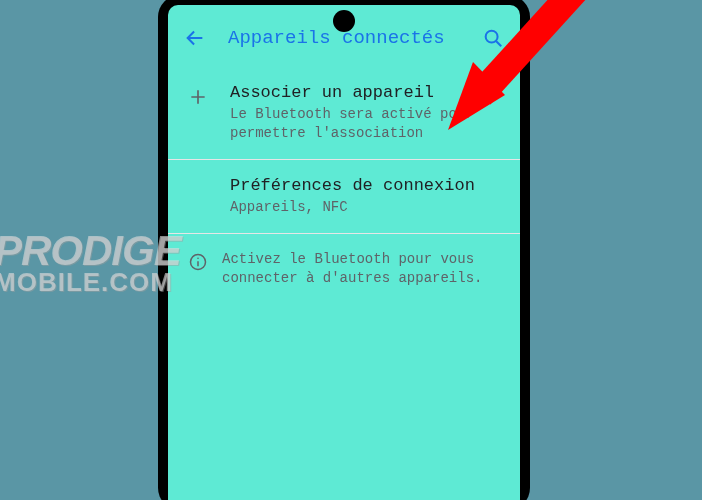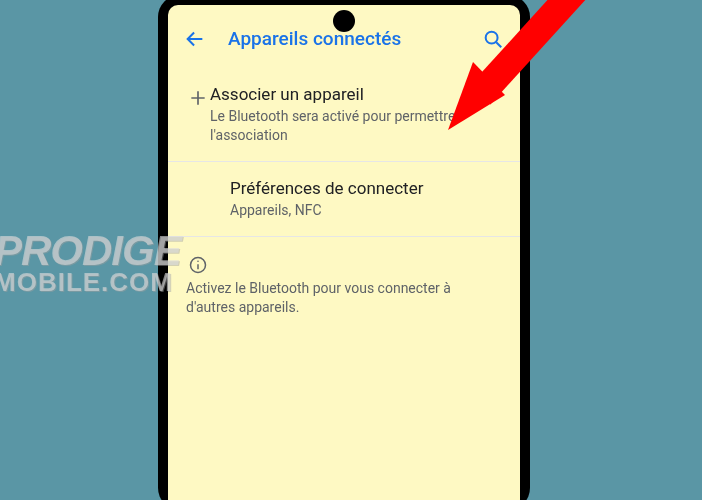--- a/index.html
+++ b/index.html
@@ -15,26 +15,27 @@
       position: absolute;
       left: 158px;
       top: -5px;
       width: 372px;
       height: 515px;
       background: #000;
       border-radius: 22px;
       padding: 10px;
     }
     .phone-screen {
-      background: #fef9c3;
+      background: #5eead4;
       width: 100%;
       height: 100%;
       border-radius: 10px 10px 0 0;
       overflow: hidden;
       position: relative;
+      font-family: Liberation Mono, monospace;
     }
     .camera-notch {
       position: absolute;
       top: 5px;
       left: 50%;
       transform: translateX(-50%);
       width: 22px;
       height: 22px;
       background: #000;
       border-radius: 50%;
@@ -63,20 +64,21 @@
       color: #1a73e8;
       display: flex;
       align-items: center;
       cursor: pointer;
     }
     .row {
       display: flex;
       padding: 16px 18px 16px 18px;
       border-bottom: 1px solid #e6e6e6;
       align-items: flex-start;
+      gap: 20px;
       cursor: pointer;
     }
     .row:first-of-type { border-top: 1px solid #e6e6e6; }
     .row-icon {
       width: 24px;
       display: flex;
       justify-content: center;
       align-items: center;
       color: #5f6368;
       margin-top: 4px;
@@ -89,23 +91,22 @@
       margin-bottom: 3px;
     }
     .row-subtitle {
       color: #5f6368;
       font-size: 14px;
       line-height: 1.35;
     }
     .info-row {
       display: flex;
       padding: 16px 18px;
-      gap: 4px;
+      gap: 12px;
       align-items: flex-start;
-      flex-direction: column;
     }
     .info-icon {
       width: 24px;
       display: flex;
       justify-content: center;
       color: #5f6368;
       margin-top: 2px;
     }
     .info-text {
       color: #5f6368;
@@ -166,21 +167,21 @@
         </svg>
       </div>
       <div class="row-text">
         <div class="row-title">Associer un appareil</div>
         <div class="row-subtitle">Le Bluetooth sera activé pour permettre l'association</div>
       </div>
     </div>
 
     <div class="row row-noicon" style="padding-left:62px">
       <div class="row-text">
-        <div class="row-title">Préférences de connecter</div>
+        <div class="row-title">Préférences de connexion</div>
         <div class="row-subtitle">Appareils, NFC</div>
       </div>
     </div>
 
     <div class="info-row">
       <div class="info-icon">
         <svg width="20" height="20" viewBox="0 0 24 24" fill="none" stroke="#5f6368" stroke-width="1.8">
           <circle cx="12" cy="12" r="9"></circle>
           <line x1="12" y1="11" x2="12" y2="17"></line>
           <circle cx="12" cy="7.5" r="1" fill="#5f6368" stroke="none"></circle>

